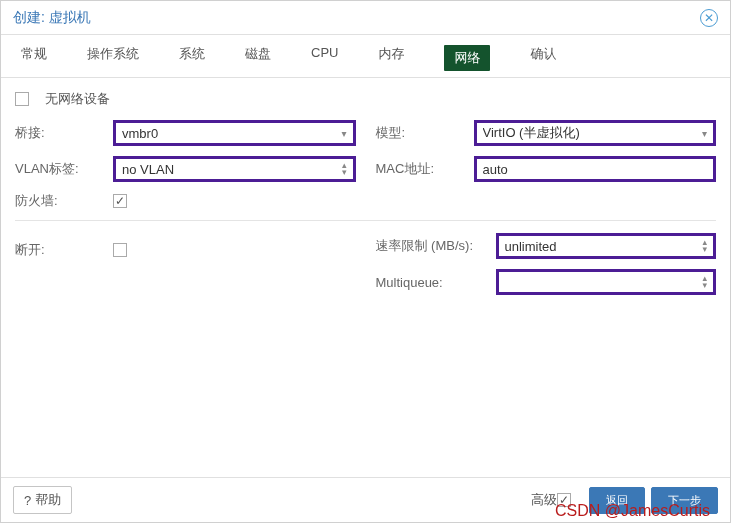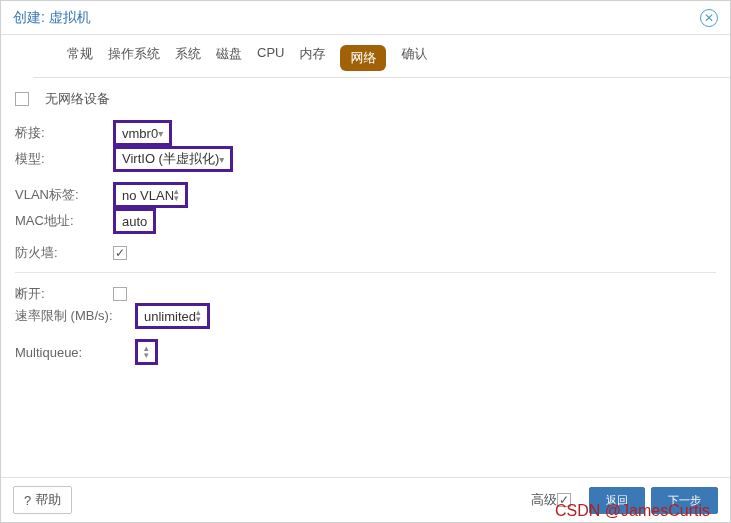--- a/index.html
+++ b/index.html
@@ -1,25 +1,25 @@
 <!DOCTYPE html>
 <html><head>
 <meta charset="utf-8">
 <style>
   * { box-sizing: border-box; margin: 0; padding: 0; }
   body { font-family: Arial, "Microsoft YaHei", sans-serif; font-size: 13px; color: #555; background: #fff; }
   .dialog { width: 731px; height: 523px; border: 1px solid #d0d0d0; background: #fff; display: flex; flex-direction: column; position: relative; }
   .titlebar { height: 34px; display: flex; align-items: center; padding: 0 12px; border-bottom: 1px solid #e0e0e0; color: #3b78b6; }
   .titlebar .title { flex: 1; font-size: 14px; }
   .close-x { width: 18px; height: 18px; border: 1.3px solid #4c9cd3; border-radius: 50%; display: flex; align-items: center; justify-content: center; color: #4c9cd3; font-size: 12px; line-height: 1; cursor: pointer; }
-  .tabs { display: flex; gap: 15px; padding: 10px 18px 0 34px; border-bottom: 1px solid #e0e0e0; margin-left: 32px; }
+  .tabs { display: flex; gap: 40px; padding: 10px 18px 0 20px; border-bottom: 1px solid #e0e0e0; }
   .tab { padding-bottom: 10px; color: #555; cursor: pointer; }
-  .tab.active { background: #a16207; color: #fff; padding: 4px 10px; border-radius: 6px; margin-bottom: 6px; }
+  .tab.active { background: #14532d; color: #fff; padding: 4px 10px; border-radius: 1px; margin-bottom: 6px; }
   .body { flex: 1; padding: 12px 14px 0 14px; overflow: auto; }
-  .row { display: flex; align-items: flex-start; margin-bottom: 10px; flex-direction: column; }
+  .row { display: flex; align-items: flex-end; margin-bottom: 10px; }
   .left-col, .right-col { flex: 1; display: flex; align-items: center; }
   .left-col { margin-right: 20px; }
   .lbl { width: 98px; color: #666; flex-shrink: 0; }
   .field { flex: 1; height: 26px; border: 3px solid #4c1d95; background: #fff; padding: 0 6px; display: flex; align-items: center; justify-content: space-between; color: #333; cursor: pointer; }
   .field span.val { overflow: hidden; text-overflow: ellipsis; white-space: nowrap; }
   .caret { color: #888; font-size: 10px; }
   .spin { color: #888; font-size: 9px; line-height: 7px; display: flex; flex-direction: column; }
   .chk { width: 14px; height: 14px; border: 1px solid #aaa; display: inline-flex; align-items: center; justify-content: center; cursor: pointer; color: #555; font-size: 12px; }
   .chk.ck::after { content: "✓"; }
   hr.sep { border: none; border-top: 1px solid #e4e4e4; margin: 6px 0 12px 0; }

